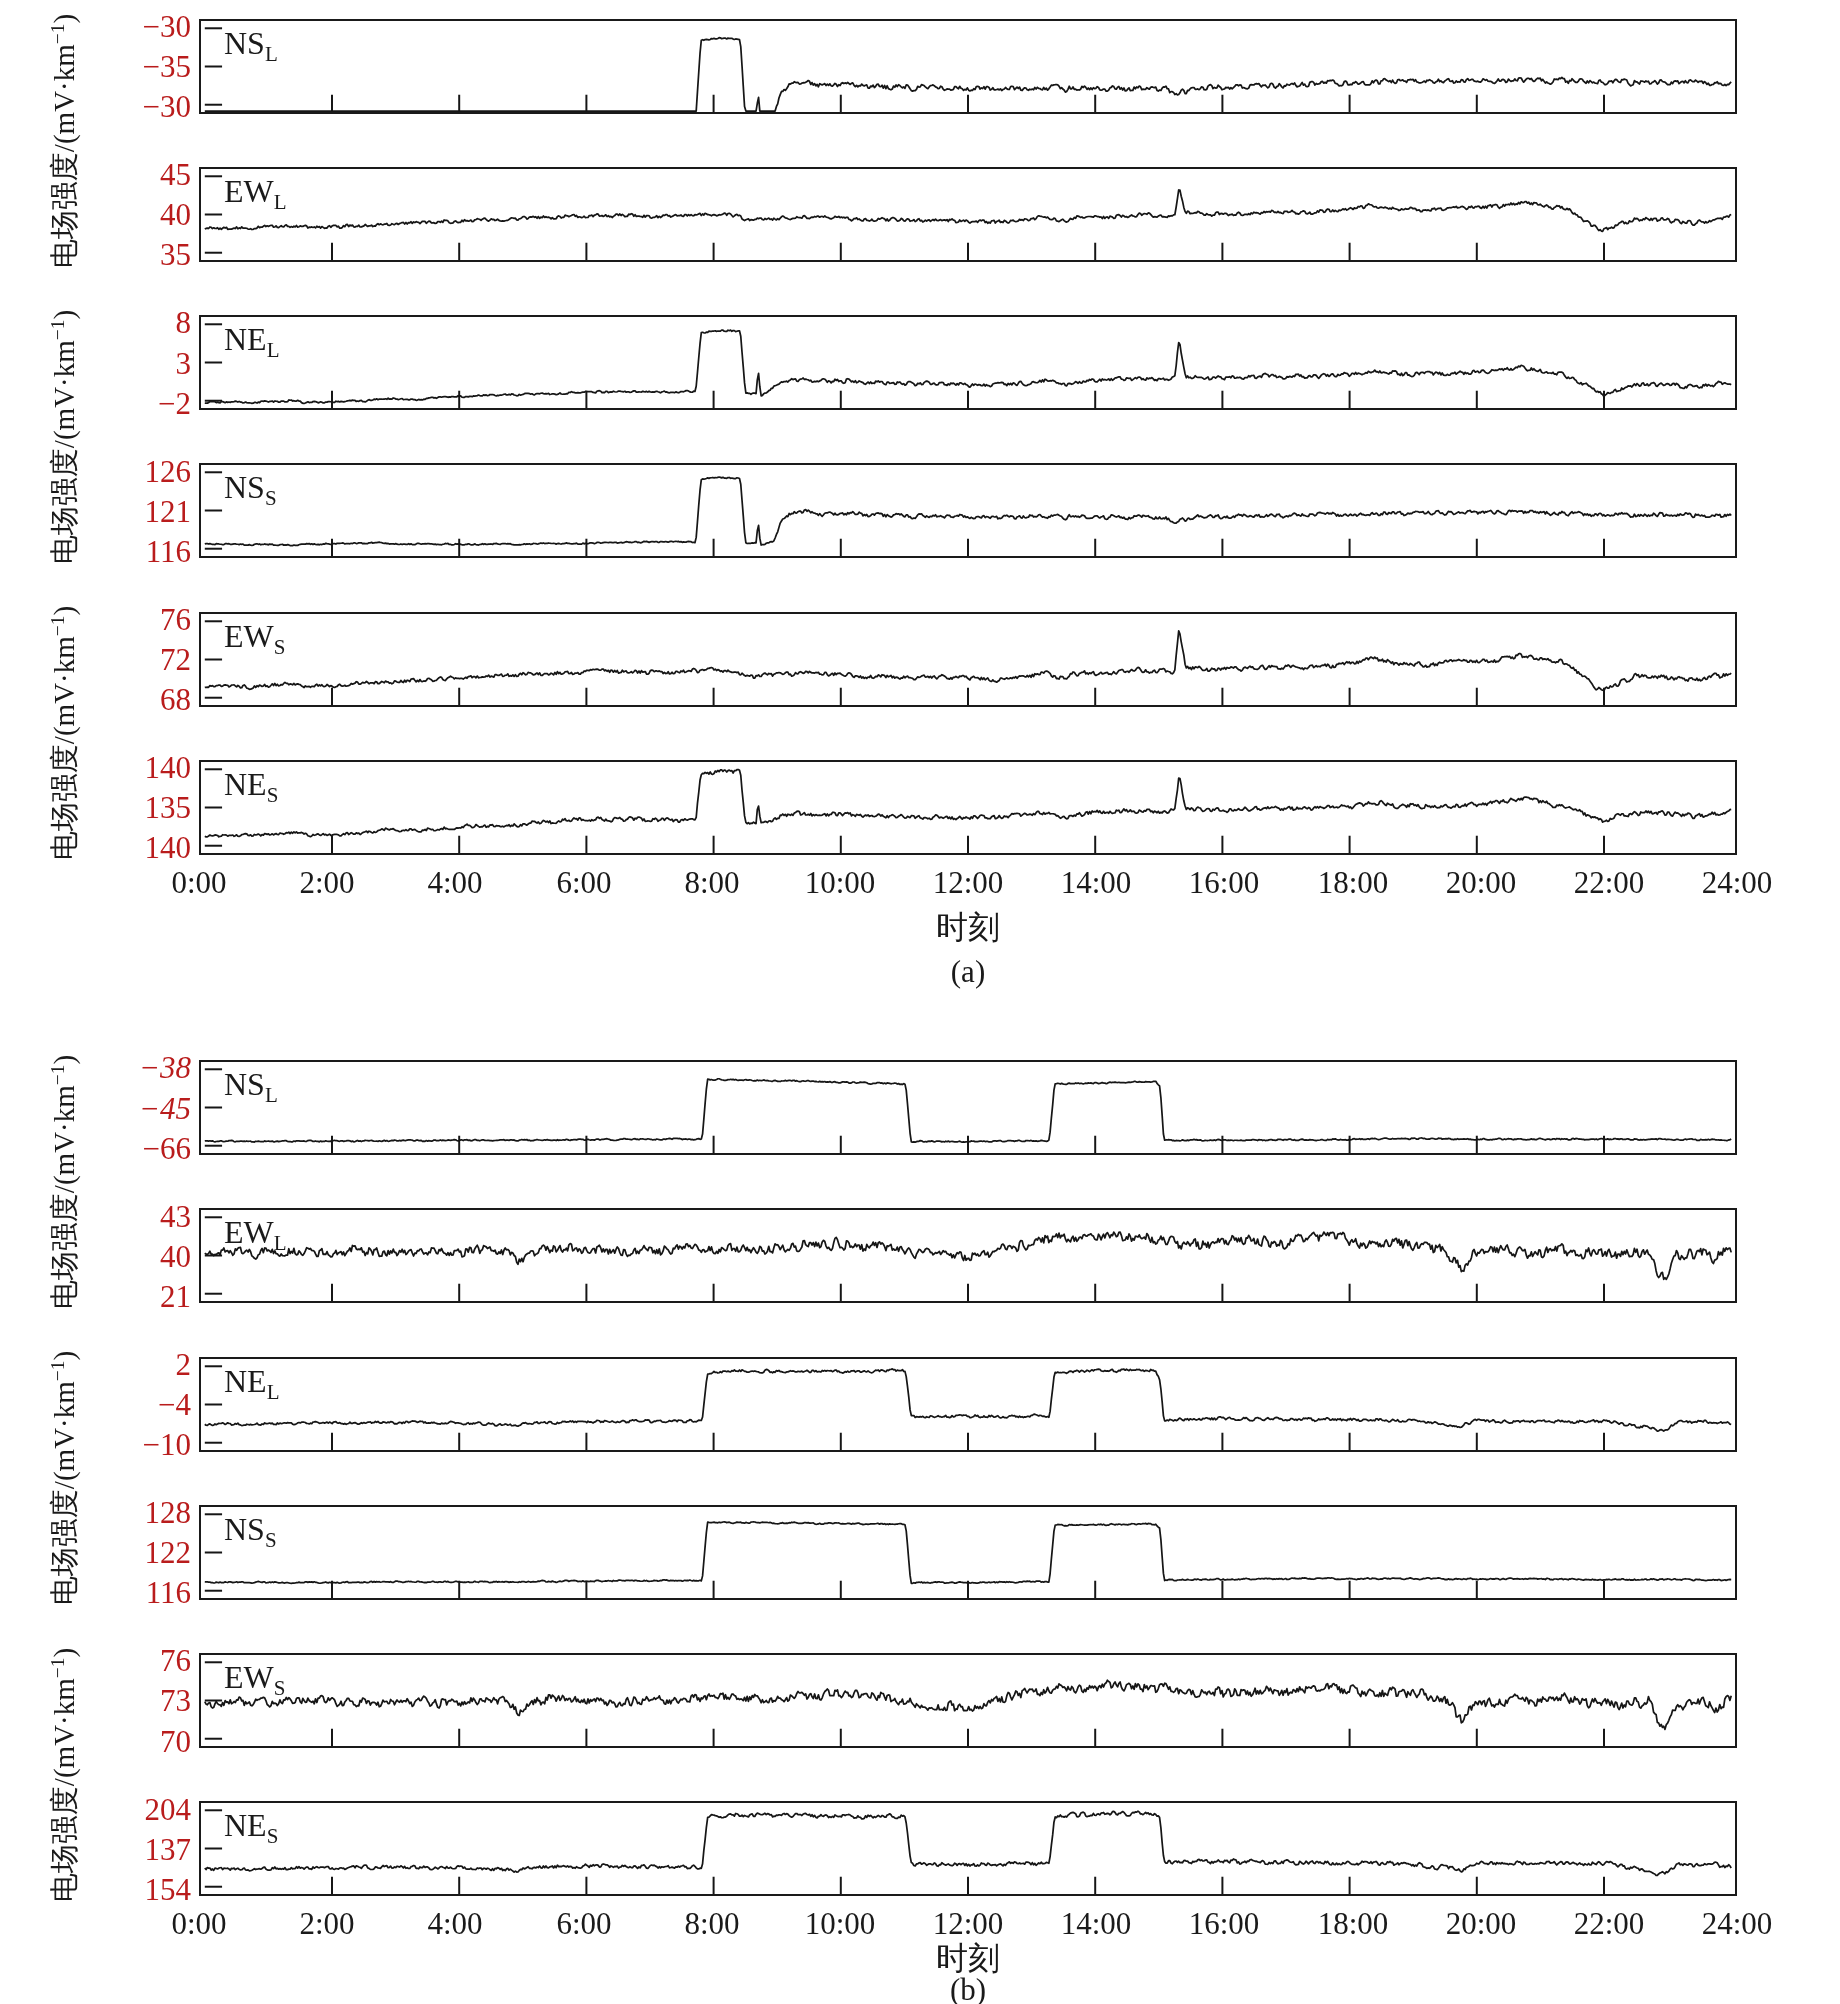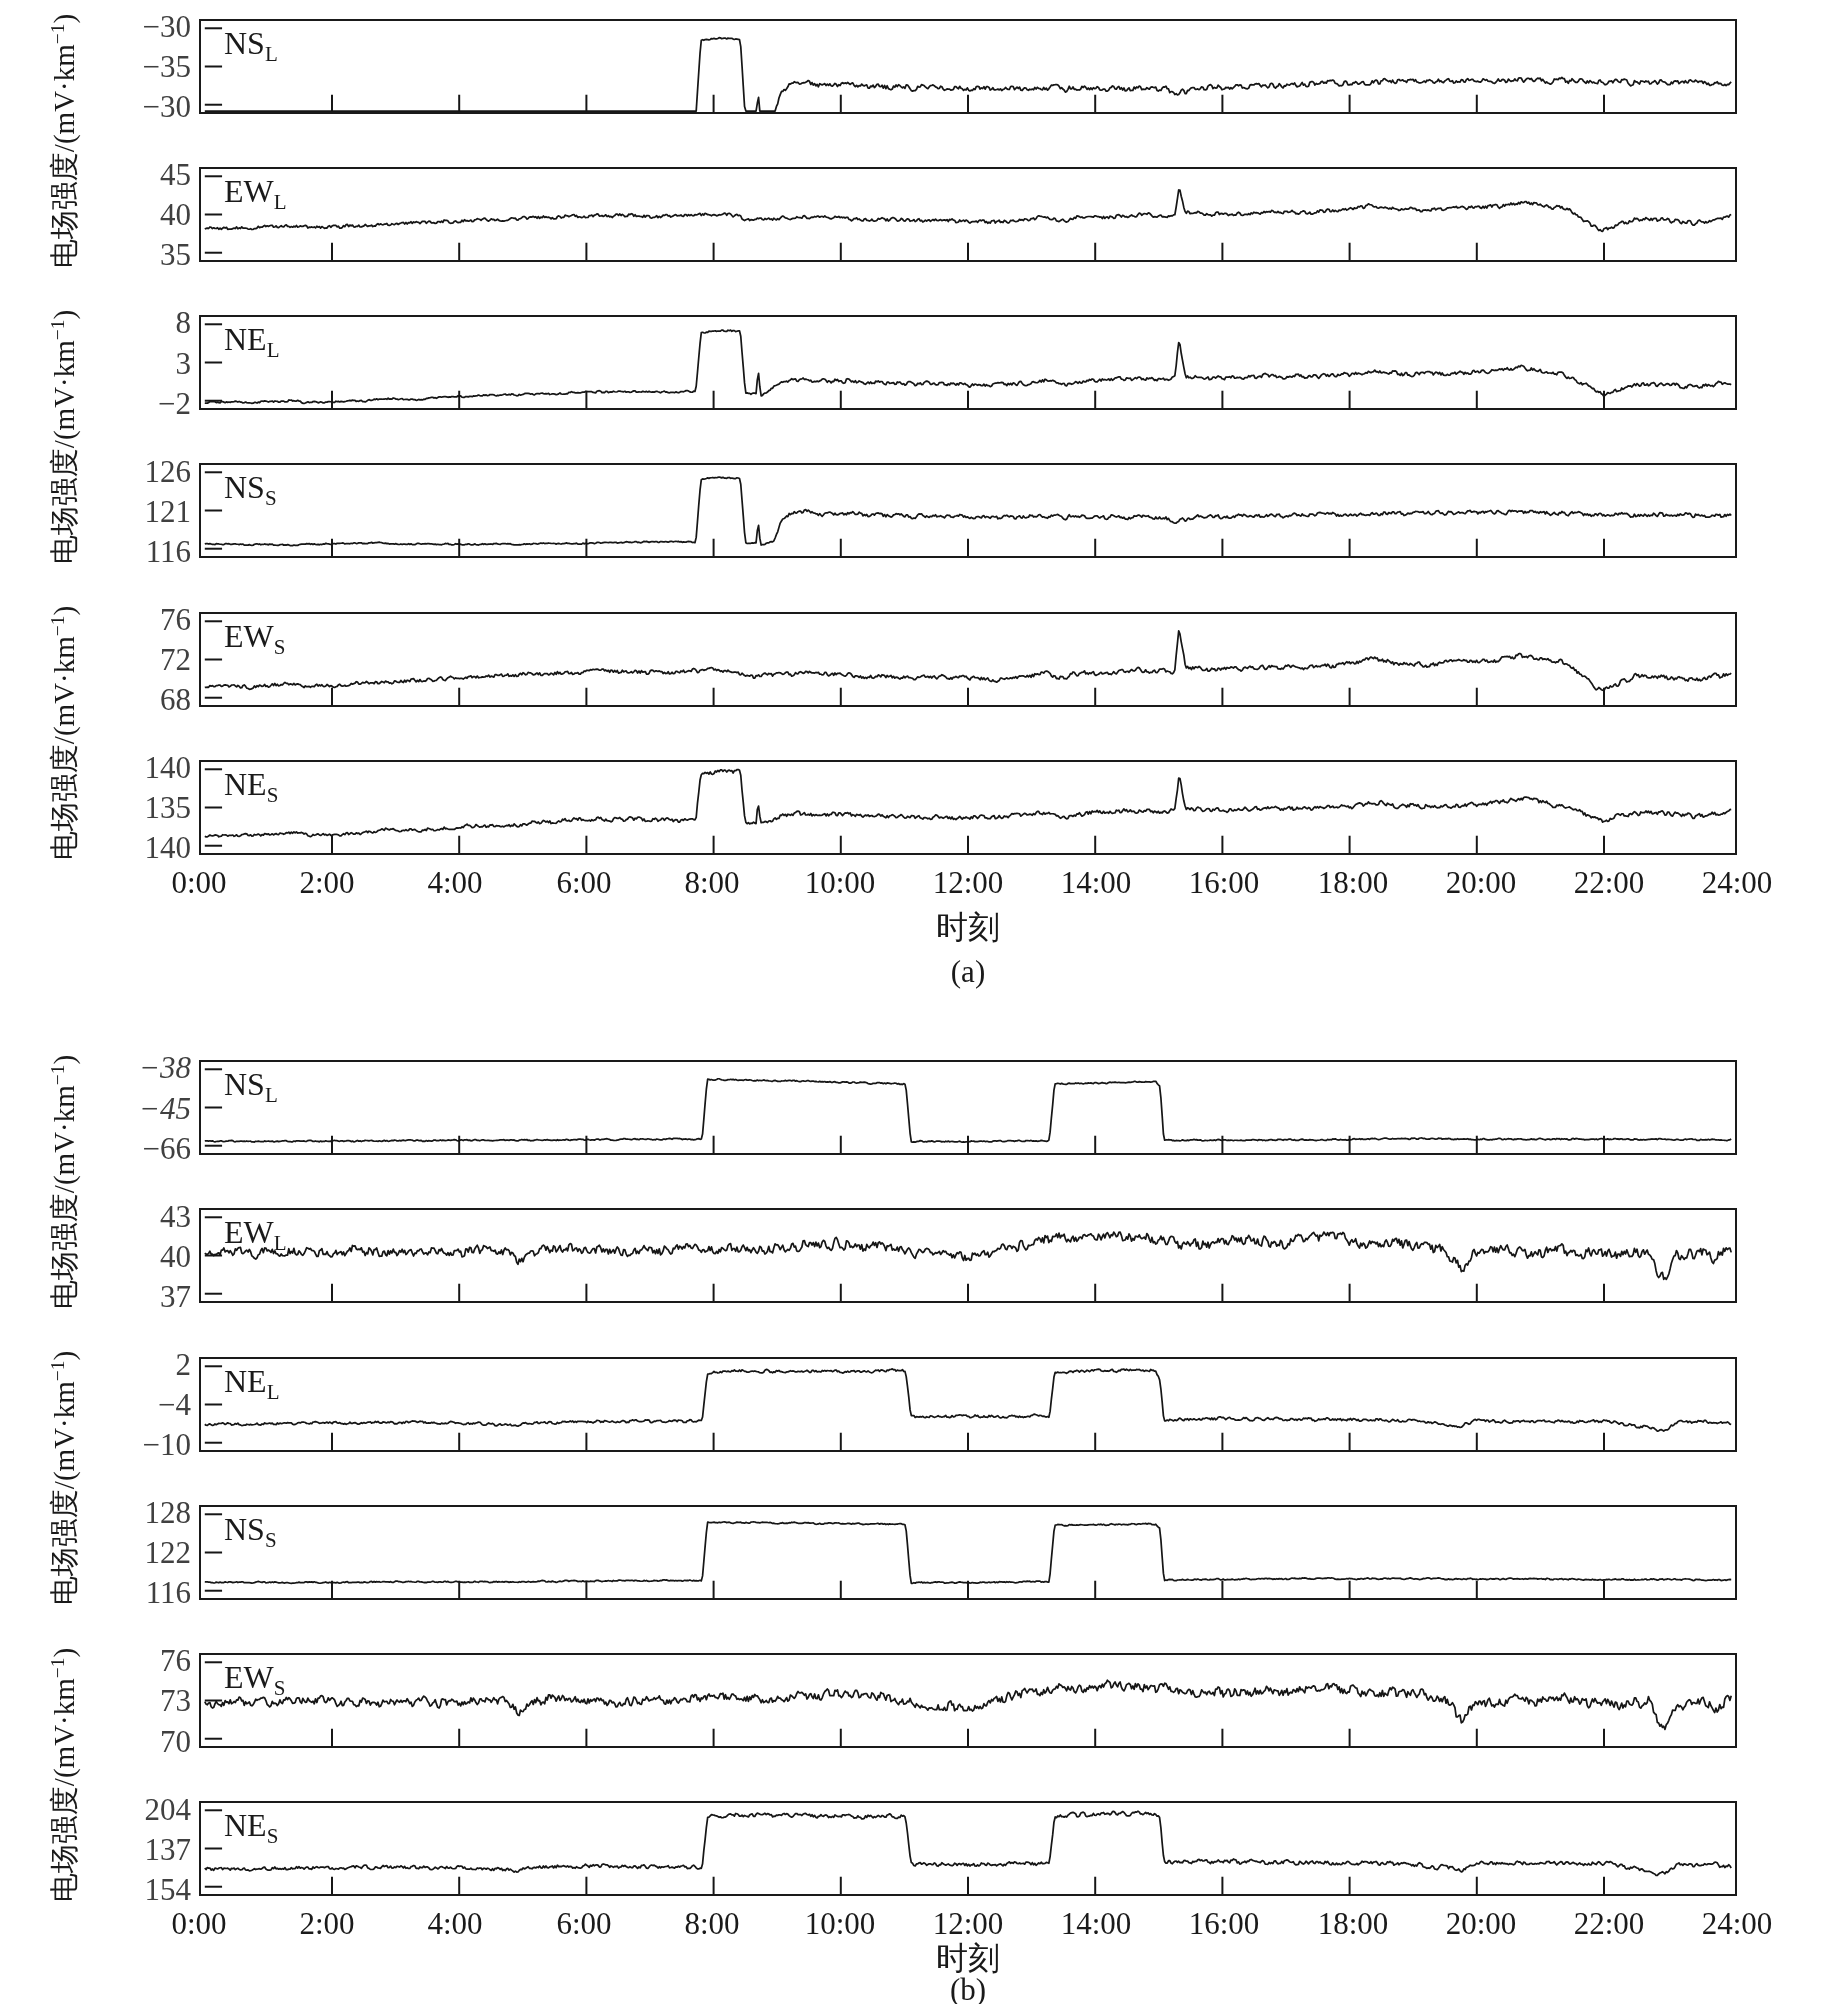--- a/index.html
+++ b/index.html
@@ -1,21 +1,21 @@
 <!DOCTYPE html>
 <html style="font-size:10.7px"><head>
 <meta charset="utf-8">
 <style>
   html,body{margin:0;padding:0;background:#ffffff;}
   #fig{position:relative;width:1840px;height:2005px;background:#ffffff;
        font-family:"Liberation Serif","DejaVu Serif",serif;color:#1a1a1a;overflow:hidden;}
   .box{position:absolute;border:2px solid #1a1a1a;box-sizing:border-box;background:transparent;}
   .box svg{position:absolute;left:0;top:0;display:block;}
   .ytick-label{position:absolute;width:167px;text-align:right;font-size:31px;line-height:35px;
-               color:#404040;white-space:nowrap;}
+               color:#b91c1c;white-space:nowrap;}
   .xtick-label{position:absolute;font-size:31px;line-height:33px;transform:translateX(-50%);
                color:#1a1a1a;white-space:nowrap;}
   .sublabel{position:absolute;font-size:32px;line-height:33px;color:#1a1a1a;white-space:nowrap;}
   .sublabel sub{font-size:21px;}
   .ylabel-rot{position:absolute;font-size:29px;line-height:31px;white-space:nowrap;
               transform:translate(-50%,-50%) rotate(-90deg);color:#1a1a1a;}
   .ylabel-rot sup{font-size:19.4px;}
   .axis-title{position:absolute;font-size:32px;line-height:33px;transform:translateX(-50%);
               color:#1a1a1a;white-space:nowrap;}
   .caption{position:absolute;font-size:31px;line-height:32px;transform:translateX(-50%);
@@ -251,21 +251,21 @@
           <g stroke="#161616" stroke-width="3">
             <line x1="0" y1="10.96" x2="26" y2="10.96"></line>
             <line x1="0" y1="68.5" x2="26" y2="68.5"></line>
             <line x1="0" y1="126.04" x2="26" y2="126.04"></line>
           </g>
           <polyline points="0.0,64.9 1.9,66.4 3.8,66.9 5.7,65.4 7.7,62.1 9.6,66.5 11.5,66.5 13.4,68.7 15.3,66.7 17.2,67.3 19.2,65.3 21.1,64.4 23.0,67.4 24.9,60.4 26.8,60.5 28.7,57.1 30.7,63.1 32.6,61.4 34.5,61.1 36.4,64.6 38.3,61.3 40.2,64.2 42.2,68.2 44.1,66.0 46.0,58.4 47.9,60.6 49.8,57.5 51.7,56.6 53.7,56.4 55.6,64.6 57.5,65.8 59.4,64.2 61.3,61.7 63.2,60.4 65.2,63.4 67.1,59.4 69.0,62.8 70.9,69.1 72.8,70.7 74.7,72.7 76.7,73.9 78.6,72.0 80.5,67.4 82.4,66.7 84.3,61.0 86.2,58.0 88.2,64.2 90.1,57.2 92.0,57.5 93.9,61.6 95.8,60.3 97.7,61.6 99.7,63.7 101.6,59.3 103.5,65.5 105.4,61.4 107.3,65.8 109.2,65.9 111.2,68.6 113.1,69.5 115.0,66.1 116.9,68.7 118.8,68.9 120.7,69.0 122.7,67.8 124.6,67.9 126.5,58.3 128.4,65.7 130.3,62.4 132.2,64.8 134.2,57.7 136.1,65.8 138.0,67.5 139.9,66.8 141.8,61.5 143.7,63.7 145.7,67.1 147.6,68.3 149.5,65.5 151.4,61.6 153.3,56.8 155.2,57.5 157.2,58.9 159.1,57.9 161.0,60.9 162.9,61.1 164.8,62.0 166.7,66.2 168.7,70.0 170.6,69.8 172.5,61.4 174.4,60.3 176.3,58.2 178.2,66.8 180.2,66.4 182.1,66.7 184.0,62.7 185.9,67.4 187.8,68.7 189.7,70.7 191.7,70.1 193.6,65.9 195.5,64.9 197.4,60.8 199.3,67.1 201.2,64.7 203.2,63.5 205.1,62.7 207.0,67.2 208.9,63.2 210.8,68.7 212.7,65.5 214.7,62.2 216.6,60.9 218.5,57.2 220.4,62.4 222.3,53.4 224.2,54.5 226.2,53.9 228.1,58.6 230.0,59.8 231.9,58.9 233.8,59.7 235.7,56.9 237.7,63.3 239.6,62.3 241.5,68.5 243.4,64.0 245.3,65.9 247.2,57.0 249.2,58.9 251.1,62.1 253.0,67.6 254.9,59.7 256.8,59.5 258.7,57.1 260.7,63.8 262.6,69.7 264.5,69.4 266.4,69.5 268.3,63.0 270.2,61.9 272.2,67.4 274.1,68.9 276.0,61.1 277.9,66.5 279.8,61.5 281.7,64.7 283.7,59.0 285.6,63.7 287.5,63.9 289.4,68.6 291.3,65.8 293.2,61.0 295.2,63.4 297.1,59.1 299.0,64.1 300.9,61.0 302.8,67.0 304.7,65.2 306.7,62.0 308.6,60.3 310.5,59.7 312.4,64.7 314.3,69.3 316.2,64.8 318.2,65.4 320.1,61.3 322.0,61.7 323.9,59.1 325.8,58.7 327.7,62.7 329.7,66.3 331.6,64.9 333.5,64.6 335.4,67.5 337.3,63.2 339.2,64.3 341.2,57.1 343.1,57.3 345.0,57.5 346.9,61.3 348.8,65.4 350.7,65.9 352.7,59.7 354.6,61.4 356.5,57.9 358.4,62.7 360.3,64.9 362.2,65.5 364.2,68.0 366.1,64.3 368.0,68.3 369.9,64.1 371.8,68.0 373.7,67.6 375.7,61.1 377.6,61.2 379.5,60.7 381.4,58.9 383.3,63.2 385.2,61.9 387.2,70.5 389.1,70.0 391.0,68.8 392.9,58.6 394.8,58.8 396.7,63.4 398.7,56.1 400.6,56.9 402.5,64.0 404.4,64.3 406.3,58.9 408.2,55.7 410.2,53.1 412.1,57.2 414.0,65.3 415.9,61.0 417.8,59.8 419.7,53.7 421.7,54.5 423.6,55.5 425.5,58.0 427.4,56.8 429.3,55.6 431.2,61.1 433.2,61.0 435.1,62.1 437.0,60.4 438.9,65.7 440.8,66.4 442.7,63.0 444.7,65.4 446.6,60.2 448.5,67.0 450.4,60.6 452.3,57.1 454.2,60.0 456.2,59.5 458.1,61.1 460.0,67.5 461.9,63.8 463.8,64.7 465.7,68.5 467.6,70.0 469.6,78.8 471.5,81.8 473.4,74.0 475.3,77.8 477.2,72.8 479.1,77.9 481.1,71.3 483.0,67.8 484.9,66.3 486.8,65.0 488.7,64.9 490.6,61.7 492.6,61.4 494.5,62.3 496.4,68.9 498.3,66.6 500.2,65.9 502.1,64.4 504.1,58.2 506.0,58.3 507.9,54.2 509.8,52.9 511.7,54.7 513.6,60.4 515.6,55.2 517.5,59.3 519.4,64.1 521.3,60.5 523.2,62.0 525.1,53.9 527.1,55.5 529.0,63.1 530.9,60.7 532.8,56.9 534.7,53.6 536.6,60.5 538.6,63.3 540.5,59.8 542.4,60.1 544.3,57.6 546.2,61.4 548.1,52.4 550.1,50.5 552.0,51.6 553.9,61.5 555.8,60.2 557.7,57.6 559.6,57.2 561.6,62.3 563.5,58.5 565.4,60.2 567.3,65.2 569.2,63.4 571.1,57.1 573.1,56.3 575.0,60.7 576.9,63.9 578.8,64.9 580.7,64.3 582.6,60.5 584.6,58.0 586.5,58.3 588.4,64.7 590.3,55.6 592.2,54.5 594.1,53.1 596.1,57.1 598.0,63.1 599.9,58.5 601.8,63.1 603.7,59.2 605.6,59.4 607.6,66.2 609.5,59.2 611.4,64.5 613.3,62.1 615.2,59.7 617.1,64.9 619.1,59.4 621.0,55.6 622.9,58.1 624.8,64.0 626.7,68.1 628.6,68.3 630.6,59.5 632.5,60.1 634.4,66.3 636.3,69.9 638.2,68.1 640.1,68.4 642.1,66.1 644.0,65.4 645.9,60.1 647.8,57.7 649.7,65.5 651.6,62.0 653.6,65.5 655.5,60.4 657.4,60.1 659.3,57.4 661.2,53.6 663.1,57.5 665.1,59.4 667.0,61.2 668.9,56.1 670.8,56.4 672.7,57.1 674.6,64.4 676.6,61.0 678.5,65.8 680.4,59.8 682.3,65.3 684.2,58.4 686.1,67.6 688.1,65.7 690.0,61.7 691.9,54.4 693.8,56.0 695.7,58.5 697.6,60.1 699.6,63.8 701.5,66.4 703.4,65.2 705.3,57.5 707.2,58.5 709.1,54.7 711.1,52.5 713.0,58.9 714.9,54.5 716.8,55.7 718.7,58.8 720.6,55.1 722.6,57.2 724.5,51.2 726.4,50.9 728.3,55.0 730.2,53.4 732.1,57.1 734.1,58.1 736.0,54.8 737.9,51.7 739.8,52.6 741.7,55.6 743.6,60.0 745.6,61.0 747.5,63.7 749.4,59.9 751.3,59.7 753.2,63.2 755.1,62.0 757.1,61.4 759.0,55.1 760.9,60.8 762.8,55.6 764.7,62.9 766.6,65.3 768.6,65.8 770.5,62.3 772.4,65.3 774.3,59.4 776.2,63.0 778.1,56.5 780.1,57.8 782.0,59.6 783.9,61.2 785.8,60.4 787.7,53.5 789.6,51.3 791.6,50.7 793.5,60.7 795.4,58.3 797.3,58.0 799.2,62.1 801.1,55.9 803.1,63.0 805.0,62.6 806.9,60.6 808.8,55.4 810.7,52.8 812.6,56.7 814.6,61.1 816.5,56.2 818.4,61.4 820.3,59.9 822.2,64.3 824.1,60.2 826.1,56.7 828.0,59.8 829.9,63.5 831.8,65.2 833.7,62.2 835.6,54.8 837.6,56.5 839.5,62.0 841.4,61.6 843.3,66.3 845.2,64.9 847.1,62.0 849.1,54.7 851.0,62.6 852.9,62.5 854.8,64.5 856.7,56.9 858.6,51.0 860.6,52.6 862.5,52.3 864.4,55.2 866.3,59.6 868.2,56.2 870.1,53.1 872.1,59.8 874.0,63.1 875.9,61.0 877.8,59.2 879.7,60.7 881.6,57.8 883.6,51.1 885.5,50.3 887.4,55.8 889.3,54.4 891.2,61.7 893.1,62.5 895.1,61.6 897.0,58.9 898.9,55.7 900.8,46.3 902.7,46.0 904.6,52.2 906.6,54.1 908.5,55.1 910.4,49.0 912.3,49.2 914.2,52.7 916.1,49.0 918.1,55.0 920.0,48.4 921.9,54.1 923.8,49.9 925.7,56.8 927.6,55.0 929.5,48.3 931.5,45.6 933.4,47.4 935.3,54.3 937.2,57.9 939.1,56.2 941.0,59.1 943.0,60.8 944.9,58.1 946.8,49.4 948.7,42.7 950.6,41.2 952.5,44.7 954.5,51.4 956.4,56.8 958.3,56.1 960.2,57.4 962.1,60.3 964.0,58.1 966.0,46.4 967.9,46.9 969.8,49.6 971.7,55.9 973.6,54.6 975.5,56.5 977.5,54.9 979.4,51.1 981.3,55.2 983.2,52.7 985.1,52.7 987.0,59.0 989.0,52.3 990.9,61.8 992.8,58.7 994.7,60.7 996.6,51.7 998.5,55.3 1000.5,57.1 1002.4,53.9 1004.3,52.8 1006.2,48.4 1008.1,53.4 1010.0,49.2 1012.0,56.3 1013.9,49.4 1015.8,48.0 1017.7,51.5 1019.6,49.4 1021.5,51.3 1023.5,55.3 1025.4,61.1 1027.3,53.9 1029.2,54.7 1031.1,53.3 1033.0,51.8 1035.0,60.3 1036.9,58.6 1038.8,60.5 1040.7,60.1 1042.6,55.9 1044.5,62.1 1046.5,56.0 1048.4,55.0 1050.3,59.6 1052.2,62.1 1054.1,66.0 1056.0,62.5 1058.0,58.9 1059.9,57.2 1061.8,59.4 1063.7,64.2 1065.6,67.5 1067.5,71.0 1069.5,72.7 1071.4,66.5 1073.3,63.3 1075.2,59.2 1077.1,59.9 1079.0,62.5 1081.0,64.1 1082.9,62.5 1084.8,59.1 1086.7,57.8 1088.6,58.4 1090.5,59.7 1092.5,64.0 1094.4,63.7 1096.3,67.4 1098.2,65.9 1100.1,64.1 1102.0,65.2 1104.0,64.0 1105.9,62.2 1107.8,66.9 1109.7,64.6 1111.6,61.3 1113.5,63.2 1115.5,62.2 1117.4,65.6 1119.3,66.3 1121.2,67.9 1123.1,65.8 1125.0,71.7 1127.0,67.5 1128.9,72.2 1130.8,67.7 1132.7,64.4 1134.6,65.7 1136.5,63.1 1138.5,63.8 1140.4,72.1 1142.3,76.0 1144.2,68.5 1146.1,75.7 1148.0,73.2 1150.0,72.6 1151.9,75.9 1153.8,75.2 1155.7,65.0 1157.6,66.8 1159.5,65.1 1161.5,68.3 1163.4,66.3 1165.3,69.3 1167.2,68.7 1169.1,65.2 1171.0,62.7 1173.0,61.4 1174.9,67.2 1176.8,67.3 1178.7,63.5 1180.6,71.0 1182.5,69.1 1184.5,65.5 1186.4,62.3 1188.3,62.8 1190.2,61.3 1192.1,60.7 1194.0,57.7 1196.0,58.9 1197.9,57.5 1199.8,52.4 1201.7,51.3 1203.6,53.6 1205.5,58.7 1207.5,59.7 1209.4,54.6 1211.3,53.7 1213.2,54.3 1215.1,57.9 1217.0,54.7 1219.0,55.7 1220.9,57.5 1222.8,62.2 1224.7,60.1 1226.6,48.9 1228.5,46.0 1230.5,46.3 1232.4,54.0 1234.3,57.2 1236.2,60.1 1238.1,58.5 1240.0,53.0 1242.0,53.7 1243.9,53.0 1245.8,52.0 1247.7,52.0 1249.6,45.7 1251.5,43.6 1253.5,45.2 1255.4,41.4 1257.3,43.3 1259.2,48.0 1261.1,42.0 1263.0,49.4 1265.0,38.5 1266.9,41.6 1268.8,39.3 1270.7,49.2 1272.6,45.5 1274.5,47.4 1276.5,39.8 1278.4,40.0 1280.3,39.8 1282.2,36.1 1284.1,41.4 1286.0,34.9 1288.0,42.0 1289.9,38.2 1291.8,39.0 1293.7,36.5 1295.6,43.5 1297.5,47.8 1299.5,44.2 1301.4,46.2 1303.3,47.9 1305.2,42.1 1307.1,39.5 1309.0,46.9 1311.0,41.4 1312.9,47.2 1314.8,44.7 1316.7,41.0 1318.6,40.7 1320.5,43.2 1322.5,37.6 1324.4,37.1 1326.3,38.9 1328.2,39.4 1330.1,37.5 1332.0,37.1 1334.0,35.9 1335.9,38.4 1337.8,39.3 1339.7,43.7 1341.6,44.9 1343.5,45.0 1345.5,36.5 1347.4,39.6 1349.3,44.9 1351.2,40.0 1353.1,36.5 1355.0,42.0 1357.0,35.8 1358.9,34.1 1360.8,37.5 1362.7,41.8 1364.6,37.2 1366.5,38.6 1368.5,33.3 1370.4,36.2 1372.3,40.2 1374.2,39.0 1376.1,33.8 1378.0,33.3 1379.9,38.2 1381.9,46.0 1383.8,45.6 1385.7,45.1 1387.6,40.3 1389.5,43.9 1391.4,35.9 1393.4,39.7 1395.3,47.0 1397.2,42.8 1399.1,45.4 1401.0,39.5 1402.9,39.8 1404.9,40.7 1406.8,37.4 1408.7,41.5 1410.6,43.1 1412.5,42.1 1414.4,40.8 1416.4,43.9 1418.3,35.4 1420.2,38.1 1422.1,44.0 1424.0,48.5 1425.9,41.3 1427.9,49.3 1429.8,47.7 1431.7,51.3 1433.6,50.1 1435.5,45.2 1437.4,44.5 1439.4,39.3 1441.3,44.8 1443.2,41.4 1445.1,46.8 1447.0,51.9 1448.9,51.8 1450.9,46.9 1452.8,41.6 1454.7,39.7 1456.6,39.9 1458.5,41.0 1460.4,47.3 1462.4,50.0 1464.3,47.5 1466.2,57.2 1468.1,53.8 1470.0,58.6 1471.9,51.2 1473.9,48.6 1475.8,50.7 1477.7,51.7 1479.6,47.7 1481.5,50.4 1483.4,54.0 1485.4,50.1 1487.3,49.8 1489.2,44.7 1491.1,43.5 1493.0,54.7 1494.9,48.4 1496.9,58.6 1498.8,58.6 1500.7,56.5 1502.6,46.9 1504.5,52.3 1506.4,50.4 1508.4,56.0 1510.3,48.5 1512.2,57.3 1514.1,51.9 1516.0,48.9 1517.9,48.0 1519.9,50.1 1521.8,48.4 1523.7,49.0 1525.6,43.0 1527.5,48.5 1529.4,44.3 1531.4,42.9 1533.3,43.7 1535.2,50.9 1537.1,45.9 1539.0,51.5 1540.9,52.0 1542.9,47.1 1544.8,45.0 1546.7,38.7 1548.6,40.1 1550.5,45.2 1552.4,42.3 1554.4,47.9 1556.3,42.5 1558.2,47.5 1560.1,41.6 1562.0,49.3 1563.9,51.7 1565.9,50.5 1567.8,41.8 1569.7,42.5 1571.6,38.2 1573.5,41.2 1575.4,46.7 1577.4,45.9 1579.3,42.8 1581.2,50.7 1583.1,50.5 1585.0,43.7 1586.9,51.8 1588.9,53.2 1590.8,54.3 1592.7,44.8 1594.6,39.4 1596.5,40.4 1598.4,44.6 1600.4,47.1 1602.3,54.6 1604.2,55.8 1606.1,48.4 1608.0,50.1 1609.9,47.4 1611.9,48.9 1613.8,54.5 1615.7,52.0 1617.6,53.5 1619.5,45.8 1621.4,48.0 1623.4,56.6 1625.3,58.6 1627.2,57.5 1629.1,55.5 1631.0,50.7 1632.9,52.5 1634.9,43.4 1636.8,46.8 1638.7,47.1 1640.6,43.9 1642.5,38.4 1644.4,39.0 1646.4,36.6 1648.3,38.5 1650.2,37.7 1652.1,42.2 1654.0,47.6 1655.9,46.9 1657.9,42.8 1659.8,44.5 1661.7,41.6 1663.6,39.0 1665.5,37.7 1667.4,35.2 1669.4,33.7 1671.3,37.0 1673.2,39.4 1675.1,37.9 1677.0,46.4 1678.9,38.0 1680.9,39.3 1682.8,37.6 1684.7,33.2 1686.6,35.9 1688.5,38.2 1690.4,34.2 1692.4,38.6 1694.3,34.0 1696.2,34.4 1698.1,33.5 1700.0,34.8 1701.9,42.8 1703.9,43.1 1705.8,36.2 1707.7,36.0 1709.6,35.0 1711.5,36.8 1713.4,33.8 1715.4,35.6 1717.3,42.7 1719.2,45.1 1721.1,48.4 1723.0,52.9 1724.9,47.3 1726.9,44.7 1728.8,48.4 1730.7,47.2 1732.6,43.3 1734.5,50.7 1736.4,54.3 1738.4,57.3 1740.3,50.0 1742.2,53.9 1744.1,49.8 1746.0,51.8 1747.9,57.4 1749.9,55.9 1751.8,51.4 1753.7,46.6 1755.6,50.5 1757.5,47.3 1759.4,48.8 1761.4,48.4 1763.3,51.1 1765.2,48.5 1767.1,55.0 1769.0,50.6 1770.9,55.3 1772.9,52.9 1774.8,55.1 1776.7,47.9 1778.6,45.1 1780.5,48.9 1782.4,54.5 1784.4,54.8 1786.3,51.5 1788.2,44.2 1790.1,46.9 1792.0,43.5 1793.9,42.6 1795.9,49.6 1797.8,44.3 1799.7,53.0 1801.6,46.5 1803.5,57.1 1805.4,51.7 1807.4,45.6 1809.3,45.2 1811.2,53.7 1813.1,47.5 1815.0,54.1 1816.9,58.7 1818.9,60.6 1820.8,56.5 1822.7,51.5 1824.6,48.8 1826.5,57.3 1828.4,57.2 1830.4,52.5 1832.3,50.5 1834.2,51.8 1836.1,48.7 1838.0,48.8 1839.9,49.1 1841.8,51.6 1843.8,51.4 1845.7,59.0 1847.6,53.3 1849.5,64.0 1851.4,62.5 1853.3,53.4 1855.3,56.5 1857.2,54.8 1859.1,51.9 1861.0,61.7 1862.9,55.3 1864.8,59.4 1866.8,61.7 1868.7,64.1 1870.6,70.3 1872.5,70.5 1874.4,76.8 1876.3,77.3 1878.3,78.3 1880.2,71.7 1882.1,72.4 1884.0,79.7 1885.9,75.7 1887.8,85.9 1889.8,83.7 1891.7,92.7 1893.6,91.2 1895.5,92.1 1897.4,83.3 1899.3,81.0 1901.3,82.8 1903.2,77.1 1905.1,76.8 1907.0,71.4 1908.9,61.9 1910.8,59.3 1912.8,65.3 1914.7,69.1 1916.6,64.0 1918.5,65.0 1920.4,62.2 1922.3,59.3 1924.3,59.9 1926.2,65.3 1928.1,62.6 1930.0,63.0 1931.9,63.0 1933.8,60.1 1935.8,55.3 1937.7,56.1 1939.6,62.8 1941.5,55.9 1943.4,63.5 1945.3,57.2 1947.3,64.2 1949.2,58.1 1951.1,53.7 1953.0,57.5 1954.9,60.0 1956.8,60.2 1958.8,54.9 1960.7,52.7 1962.6,58.2 1964.5,64.4 1966.4,64.1 1968.3,68.4 1970.3,66.6 1972.2,70.3 1974.1,65.3 1976.0,59.3 1977.9,56.9 1979.8,55.7 1981.8,58.0 1983.7,61.1 1985.6,61.0 1987.5,59.4 1989.4,67.5 1991.3,72.6 1993.3,68.8 1995.2,69.0 1997.1,63.1 1999.0,69.9 2000.9,66.0 2002.8,62.8 2004.8,65.4 2006.7,67.5 2008.6,59.9 2010.5,60.8 2012.4,70.6 2014.3,71.5 2016.3,69.1 2018.2,60.7 2020.1,56.1 2022.0,63.9 2023.9,59.2 2025.8,58.2 2027.8,61.4 2029.7,59.5 2031.6,60.9 2033.5,55.0 2035.4,61.9 2037.3,54.5 2039.3,53.8 2041.2,53.2 2043.1,50.9 2045.0,53.0 2046.9,64.9 2048.8,62.0 2050.8,68.6 2052.7,64.2 2054.6,63.7 2056.5,60.8 2058.4,63.3 2060.3,60.8 2062.3,61.5 2064.2,68.4 2066.1,67.2 2068.0,69.2 2069.9,68.6 2071.8,67.0 2073.8,73.0 2075.7,73.2 2077.6,70.3 2079.5,60.2 2081.4,62.6 2083.3,57.2 2085.3,65.5 2087.2,69.1 2089.1,62.0 2091.0,59.8 2092.9,62.9 2094.8,66.5 2096.8,66.2 2098.7,59.9 2100.6,59.9 2102.5,58.8 2104.4,69.6 2106.3,67.2 2108.3,62.8 2110.2,69.3 2112.1,62.0 2114.0,59.2 2115.9,64.5 2117.8,70.8 2119.8,69.3 2121.7,69.0 2123.6,63.5 2125.5,72.6 2127.4,66.3 2129.3,66.3 2131.3,69.9 2133.2,62.3 2135.1,67.3 2137.0,62.3 2138.9,66.1 2140.8,59.9 2142.8,65.5 2144.7,70.2 2146.6,69.7 2148.5,70.0 2150.4,67.0 2152.3,57.9 2154.3,63.6 2156.2,59.1 2158.1,68.5 2160.0,71.3 2161.9,69.3 2163.8,62.6 2165.8,59.9 2167.7,66.6 2169.6,63.2 2171.5,60.3 2173.4,66.7 2175.3,67.6 2177.3,70.2 2179.2,74.5 2181.1,74.6 2183.0,80.7 2184.9,91.4 2186.8,98.8 2188.8,101.7 2190.7,99.5 2192.6,95.0 2194.5,93.9 2196.4,104.3 2198.3,101.9 2200.3,104.4 2202.2,100.8 2204.1,96.3 2206.0,88.7 2207.9,80.2 2209.8,74.6 2211.8,69.3 2213.7,68.7 2215.6,61.0 2217.5,64.5 2219.4,73.0 2221.3,74.5 2223.3,68.8 2225.2,71.3 2227.1,74.4 2229.0,72.1 2230.9,72.2 2232.8,66.3 2234.8,59.1 2236.7,59.2 2238.6,64.3 2240.5,73.0 2242.4,73.3 2244.3,68.2 2246.3,62.2 2248.2,60.8 2250.1,62.7 2252.0,58.2 2253.9,67.6 2255.8,58.8 2257.8,60.0 2259.7,60.2 2261.6,67.3 2263.5,65.9 2265.4,63.4 2267.3,71.9 2269.3,78.2 2271.2,80.5 2273.1,75.4 2275.0,74.7 2276.9,73.1 2278.8,62.8 2280.8,67.5 2282.7,63.5 2284.6,67.8 2286.5,57.6 2288.4,62.2 2290.3,57.1 2292.3,59.5 2294.2,57.9 2296.1,57.4 2298.0,63.8" fill="none" stroke="#161616" stroke-width="2.6" stroke-linejoin="round"></polyline>
         </svg>
       </div>
       <div class="ytick-label" style="left: 24px; top: 1199px;">43</div>
       <div class="ytick-label" style="left: 24px; top: 1239px;">40</div>
-      <div class="ytick-label" style="left: 24px; top: 1279px;">37</div>
+      <div class="ytick-label" style="left: 24px; top: 1279px;">21</div>
       <div class="sublabel" style="left: 224px; top: 1216px;"><span>EW</span><sub>L</sub></div>
       <div class="box" style="left: 199px; top: 1357px; width: 1538px; height: 95px;">
         <svg width="1534" height="91" viewBox="0 0 2298 137">
           <g stroke="#161616" stroke-width="3">
             <line x1="191.5" y1="137" x2="191.5" y2="111"></line>
             <line x1="383" y1="137" x2="383" y2="111"></line>
             <line x1="574.5" y1="137" x2="574.5" y2="111"></line>
             <line x1="766" y1="137" x2="766" y2="111"></line>
             <line x1="957.5" y1="137" x2="957.5" y2="111"></line>
             <line x1="1149" y1="137" x2="1149" y2="111"></line>

